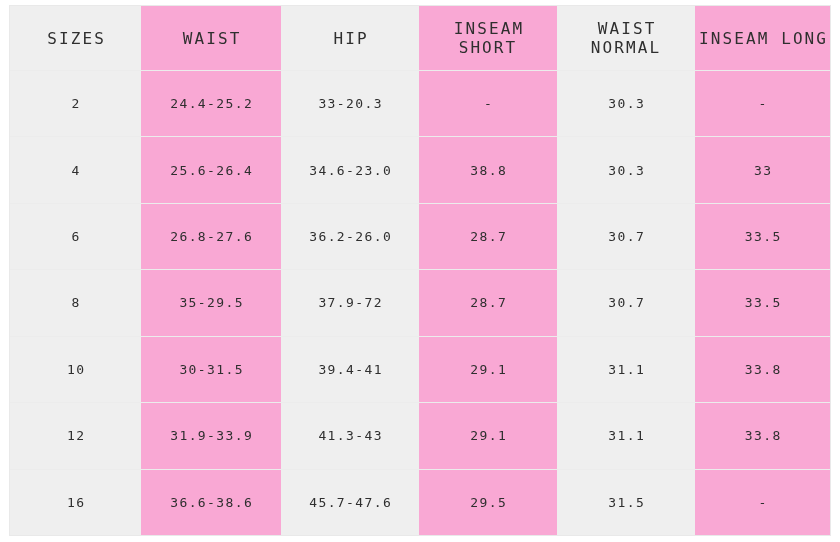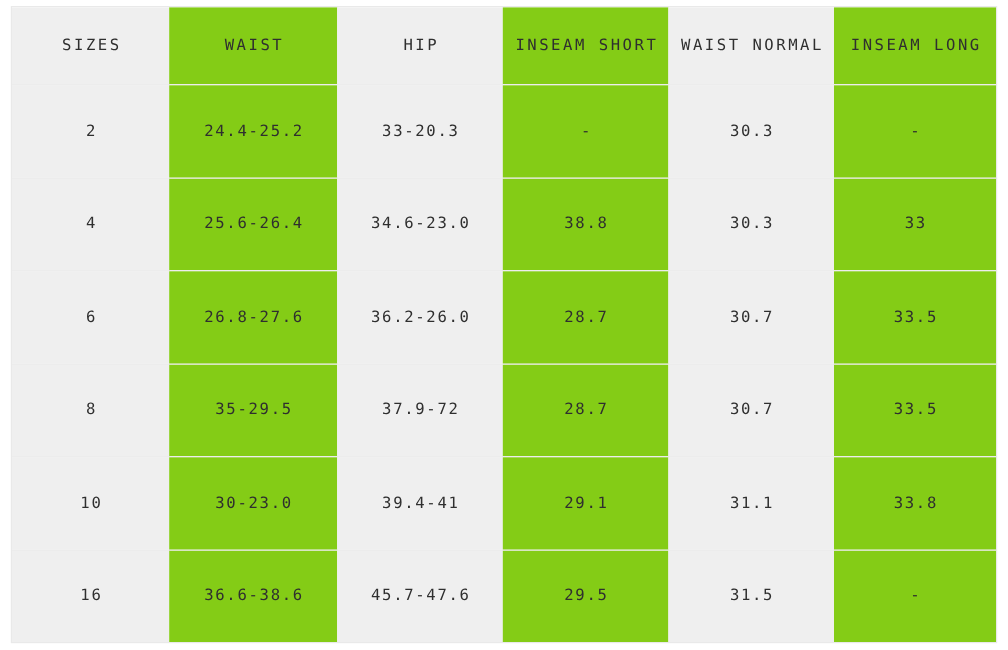--- a/index.html
+++ b/index.html
@@ -38,30 +38,30 @@
   table.size-chart col.c6 { width: 135px; }
 
   table.size-chart th,
   table.size-chart td {
     text-align: center;
     vertical-align: middle;
     color: #2f2f2f;
     font-weight: normal;
     border-bottom: 1px solid #ececec;
     padding: 0;
-    background: #84cc16;
+    background: #f9a8d4;
   }
   
   table.size-chart th.shaded,
   table.size-chart td.shaded {
     background: #efefef;
   }
   table.size-chart thead th {
     height: 64px;
-    font-size: 13px;
+    font-size: 16px;
     letter-spacing: 2.1px;
     text-indent: 2.1px;
   }
   table.size-chart tbody td {
     height: 59px;
     font-size: 13px;
     letter-spacing: 1.4px;
     text-indent: 1.4px;
   }
   table.size-chart tbody tr:last-child td {
@@ -119,22 +119,30 @@
         <tr>
           <td class="shaded">8</td>
           <td>35-29.5</td>
           <td class="shaded">37.9-72</td>
           <td>28.7</td>
           <td class="shaded">30.7</td>
           <td>33.5</td>
         </tr>
         <tr>
           <td class="shaded">10</td>
-          <td>30-23.0</td>
+          <td>30-31.5</td>
           <td class="shaded">39.4-41</td>
+          <td>29.1</td>
+          <td class="shaded">31.1</td>
+          <td>33.8</td>
+        </tr>
+        <tr>
+          <td class="shaded">12</td>
+          <td>31.9-33.9</td>
+          <td class="shaded">41.3-43</td>
           <td>29.1</td>
           <td class="shaded">31.1</td>
           <td>33.8</td>
         </tr>
         <tr>
           <td class="shaded">16</td>
           <td>36.6-38.6</td>
           <td class="shaded">45.7-47.6</td>
           <td>29.5</td>
           <td class="shaded">31.5</td>

